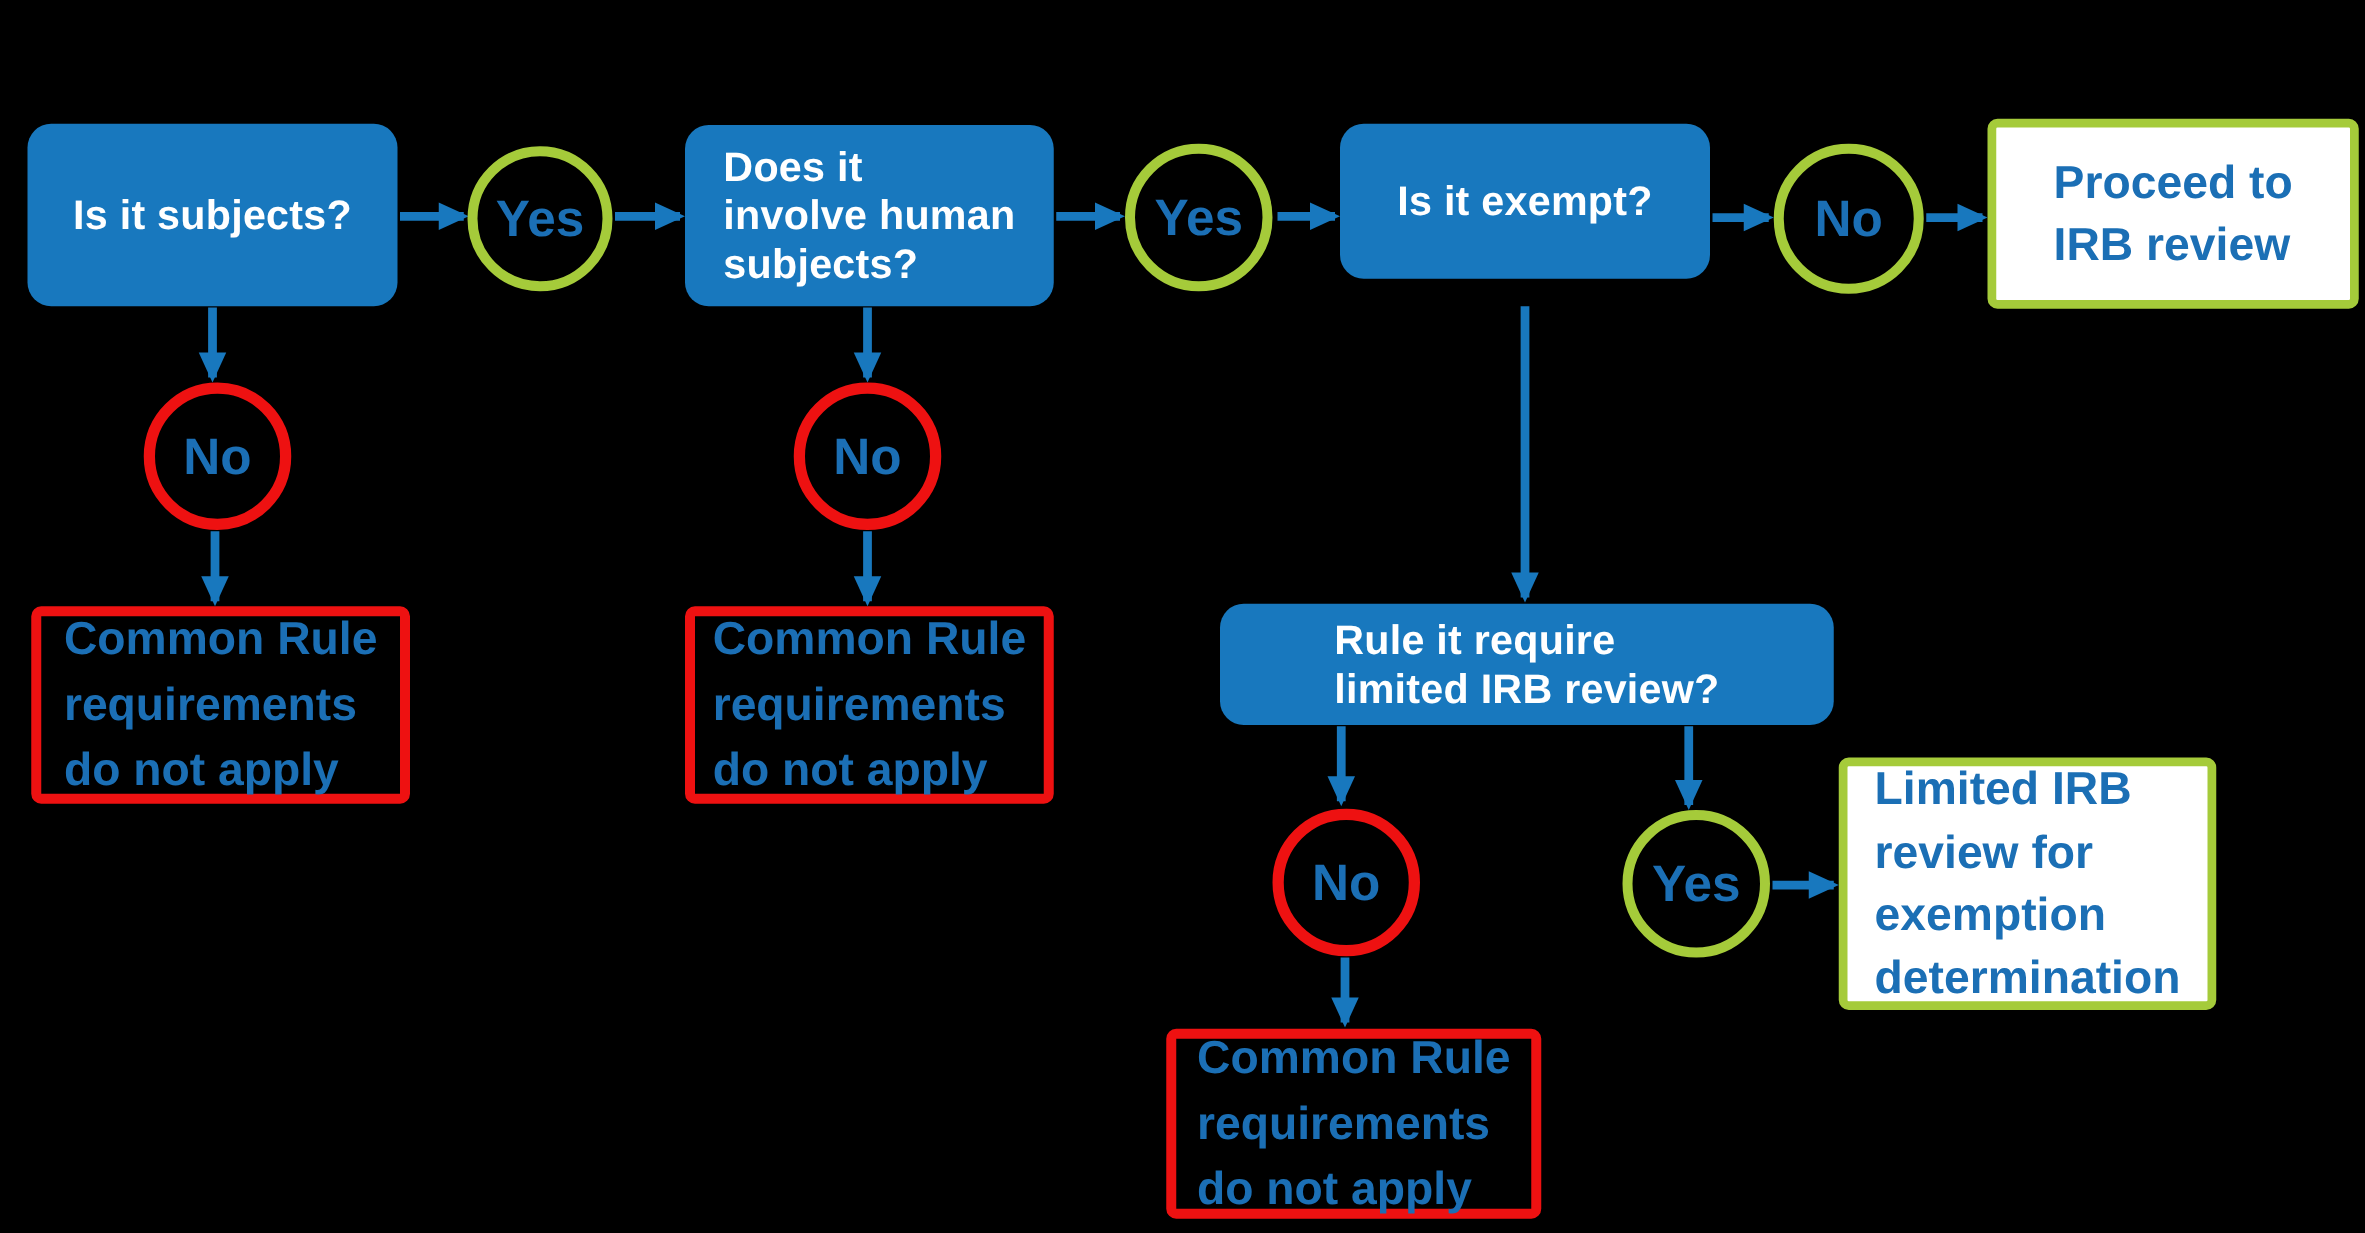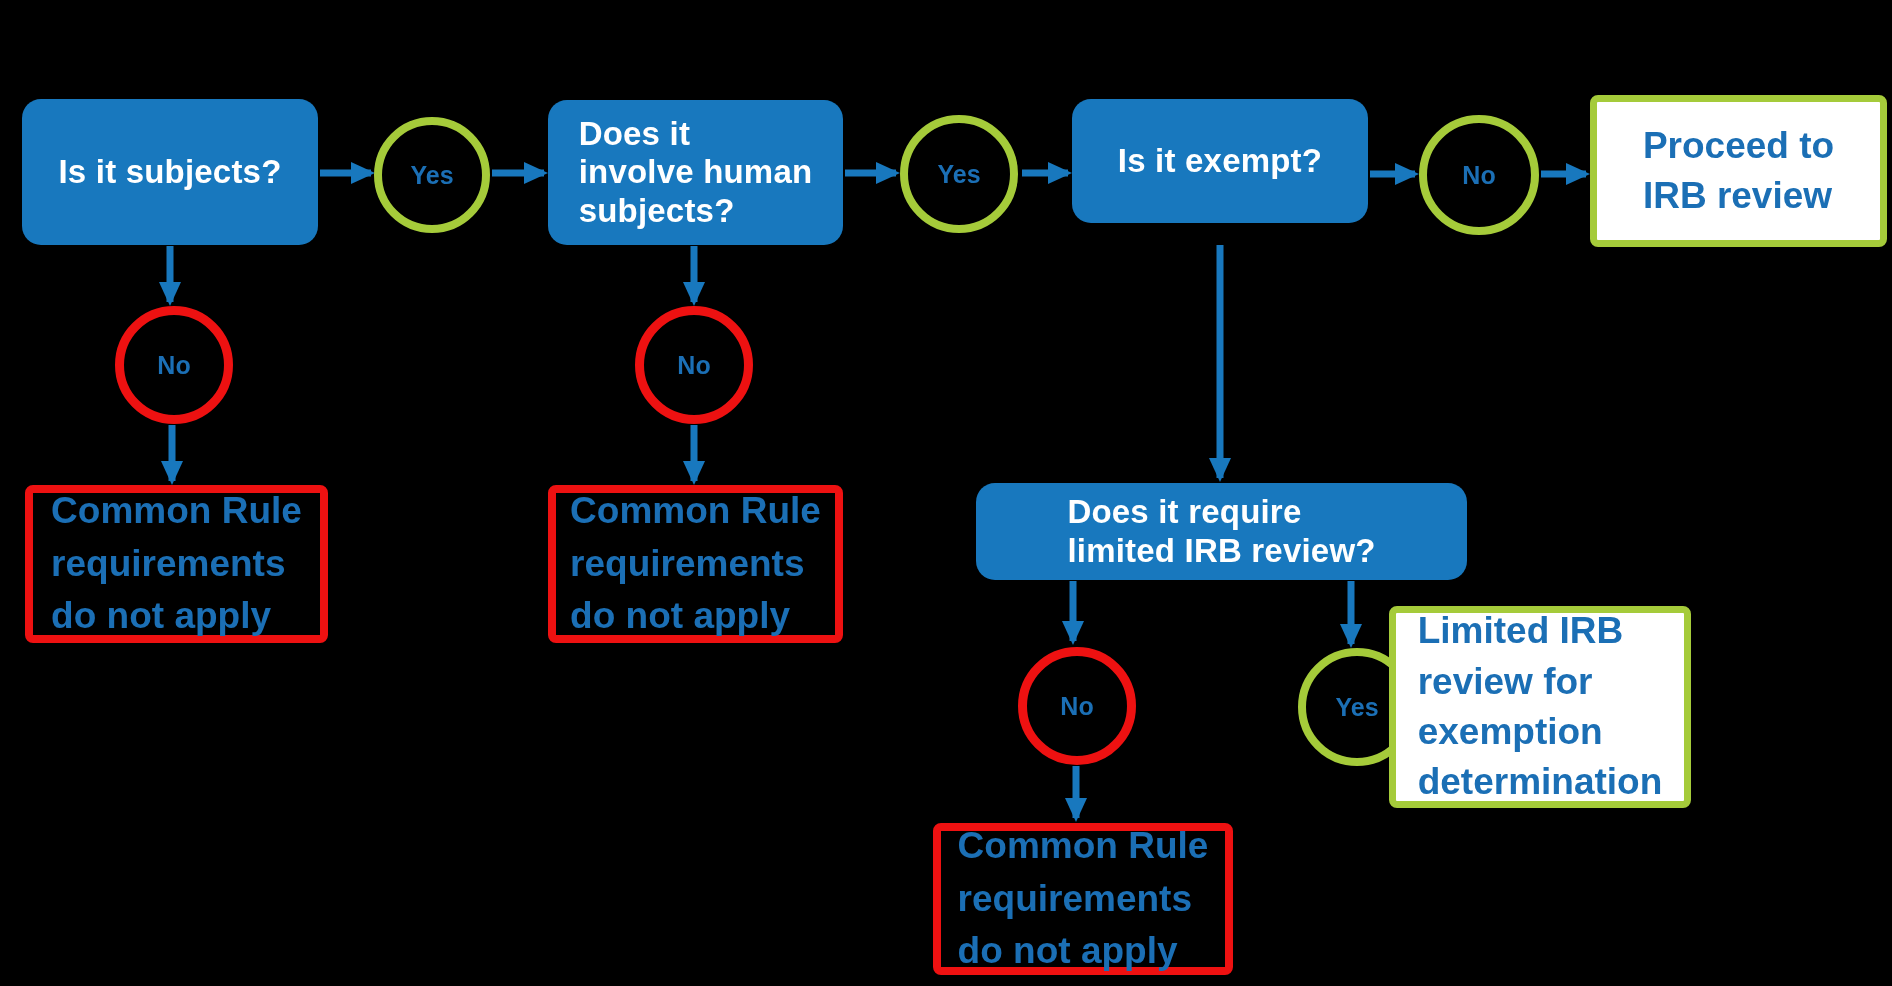--- a/index.html
+++ b/index.html
@@ -26,21 +26,21 @@
   .qbox{
     background:var(--blue-fill);color:var(--white);
     border-radius:19px;font-size:33px;line-height:1.16;letter-spacing:.2px;
   }
   .obox{
     color:var(--blue-text);border-radius:8px;font-size:37px;line-height:1.36;
   }
   .obox.green{background:var(--white);border:7px solid var(--green-stroke);}
   .obox.red{background:transparent;border:8px solid var(--red-stroke);line-height:1.42;}
   .circle{
-    border-radius:50%;color:var(--blue-text);font-size:25px;font-weight:bold;
+    border-radius:50%;color:var(--blue-text);font-size:41px;font-weight:bold;
     background:transparent;
   }
   .circle.green{border:8px solid var(--green-stroke);}
   .circle.red{border:9px solid var(--red-stroke);}
 </style>
 </head>
 <body>
 
 <div class="canvas">
 
@@ -89,28 +89,28 @@
   <div class="node circle red" style="left:635px;top:306px;width:118px;height:118px">No</div>
 
   <div class="node obox red" style="left:25px;top:485px;width:303px;height:158px">Common Rule
 requirements
 do not apply</div>
 
   <div class="node obox red" style="left:548px;top:485px;width:295px;height:158px">Common Rule
 requirements
 do not apply</div>
 
-  <div class="node qbox" style="left:976px;top:483px;width:491px;height:97px">Does it require
+  <div class="node qbox" style="left:976px;top:483px;width:491px;height:97px">Rule it require
 limited IRB review?</div>
 
   <div class="node circle red" style="left:1018px;top:647px;width:118px;height:118px">No</div>
 
   <div class="node circle green" style="left:1298px;top:648px;width:118px;height:118px">Yes</div>
 
-  <div class="node obox green" style="left:1389px;top:606px;width:302px;height:202px">Limited IRB
+  <div class="node obox green" style="left:1471px;top:606px;width:302px;height:202px">Limited IRB
 review for
 exemption
 determination</div>
 
   <div class="node obox red" style="left:933px;top:823px;width:300px;height:152px">Common Rule
 requirements
 do not apply</div>
 
 </div>
 

